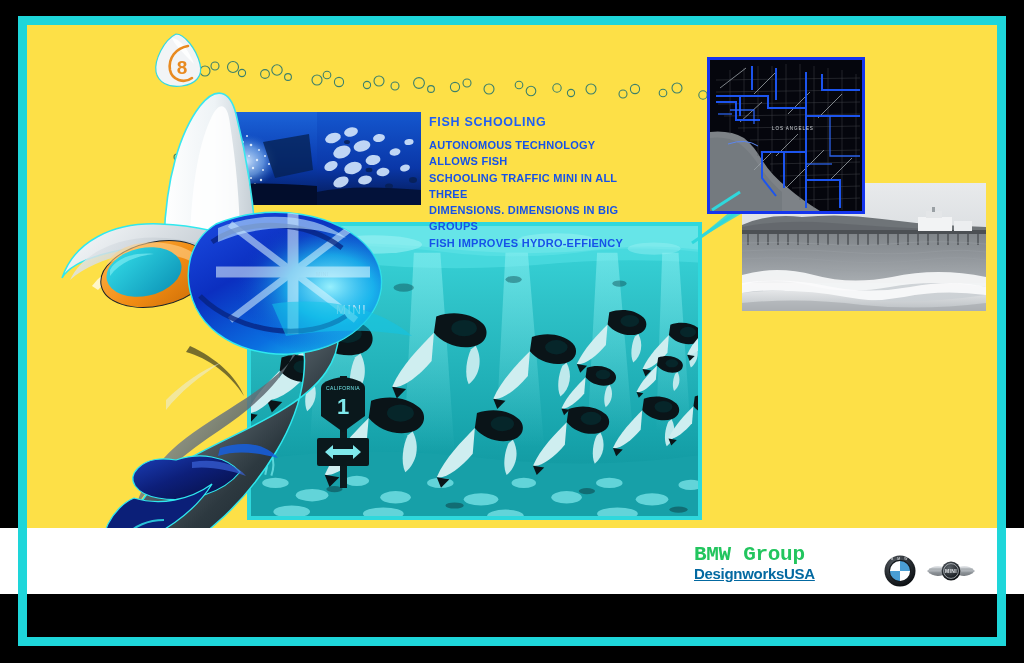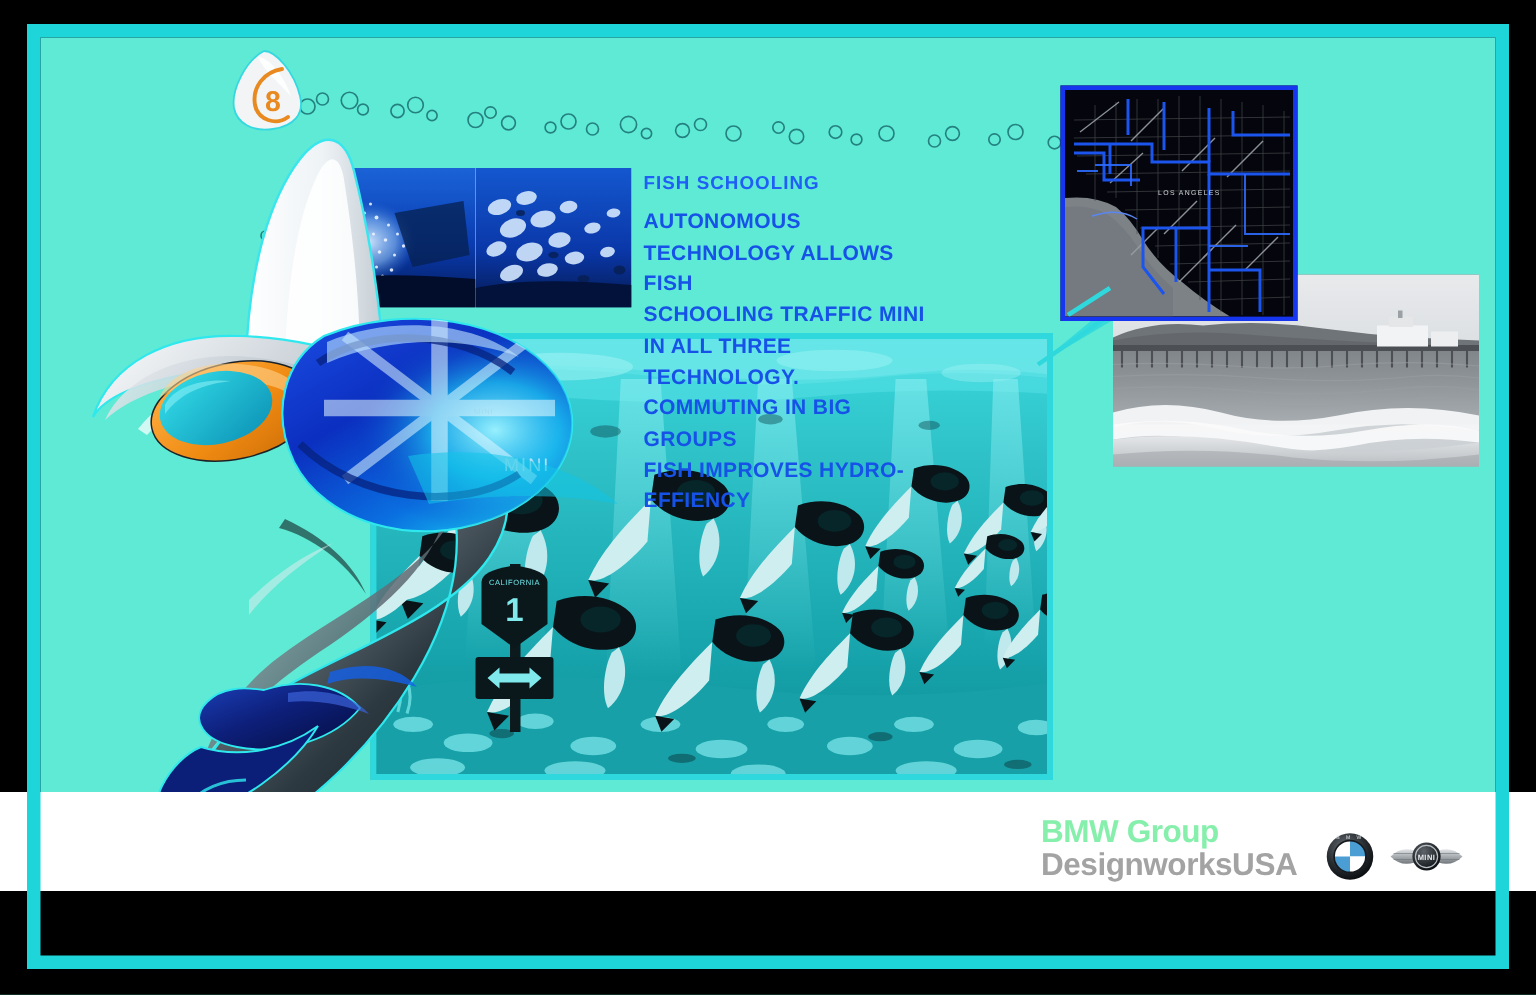--- a/index.html
+++ b/index.html
@@ -47,30 +47,32 @@
   .footer-logo {
     position: absolute;
     left: 694px;
     top: 544px;
     z-index: 40;
     line-height: 1.06;
   }
   .footer-logo .l1 {
     font-size: 21px;
     font-weight: bold;
-    color: #86efac;
+    color: #22c55e;
     letter-spacing: -0.3px;
     display: block;
+    font-family: Liberation Mono, monospace;
   }
   .footer-logo .l2 {
-    font-size: 21px;
+    font-size: 15px;
     font-weight: bold;
-    color: #a3a3a3;
+    color: #0369a1;
     letter-spacing: -0.3px;
     display: block;
+    text-decoration: underline;
   }
 
   .brand-marks {
     position: absolute;
     left: 884px;
     top: 554px;
     width: 100px;
     height: 34px;
     z-index: 40;
     display: flex;
@@ -78,21 +80,21 @@
     gap: 10px;
   }
 
   
   .stage {
     position: absolute;
     left: 27px;
     top: 25px;
     width: 970px;
     height: 503px;
-    background: #5eead4;
+    background: #fde047;
     overflow: hidden;
     z-index: 5;
   }
 
   
   .bubbles { position: absolute; inset: 0; z-index: 6; }
 
   
   .fish-panel {
     position: absolute;
@@ -121,21 +123,21 @@
   }
   .fish-title {
     font-size: 12.5px;
     font-weight: bold;
     color: #1f5ff5;
     letter-spacing: 0.7px;
     margin-bottom: 8px;
     white-space: nowrap;
   }
   .fish-body {
-    font-size: 14px;
+    font-size: 11px;
     font-weight: bold;
     color: #1652e8;
     letter-spacing: 0.25px;
     line-height: 1.48;
   }
 
   
   .uw-panel {
     position: absolute;
     left: 247px;
@@ -330,21 +332,21 @@
             <path d="M0 80 Q36 72 104 78 L104 93 L0 93 Z" fill="#03123a"></path>
           </svg>
         </div>
       </div>
 
       <div class="fish-text">
         <div class="fish-title">FISH SCHOOLING</div>
         <div class="fish-body">
           <div>AUTONOMOUS TECHNOLOGY ALLOWS FISH</div>
           <div>SCHOOLING TRAFFIC  MINI IN ALL THREE</div>
-          <div>TECHNOLOGY. COMMUTING IN BIG GROUPS</div>
+          <div>DIMENSIONS. DIMENSIONS IN BIG GROUPS</div>
           <div>FISH IMPROVES HYDRO-EFFIENCY</div>
         </div>
       </div>
     </div>
 
     <svg class="pointer-line" style="left:663px; top:170px;" width="70" height="50" viewBox="0 0 70 50">
       <path d="M2 48 L66 4" stroke="#2fd8dc" stroke-width="3" fill="none"></path>
       <path d="M2 48 L58 2 L66 10 Z" fill="#2fd8dc" opacity="0.85"></path>
     </svg>
 

